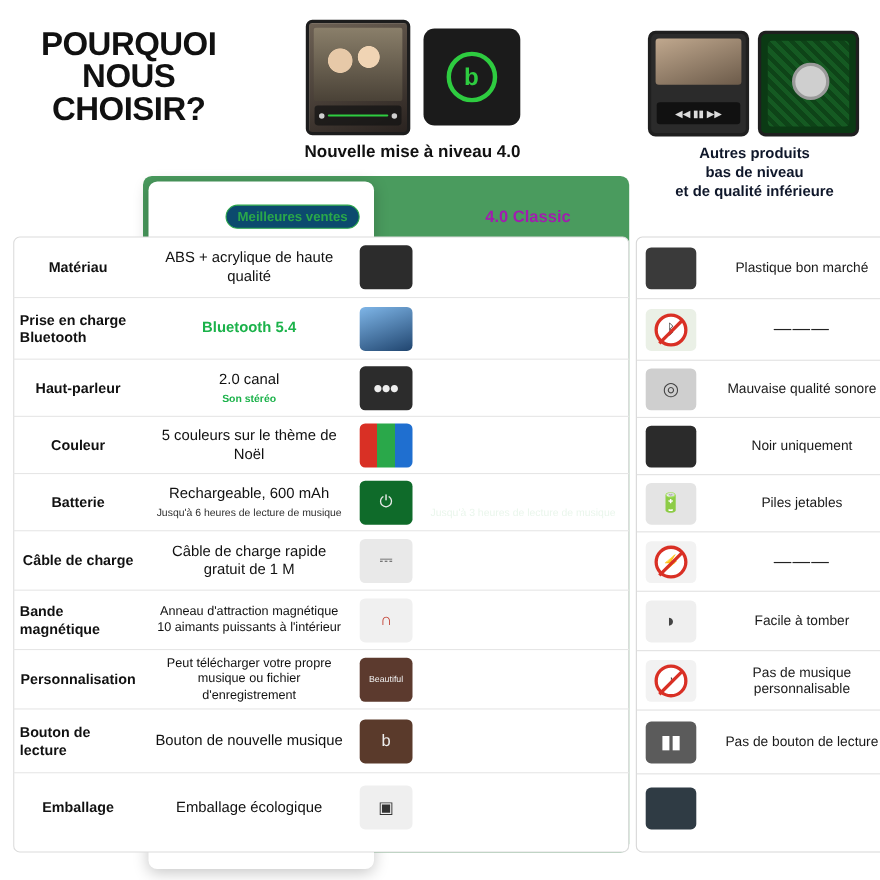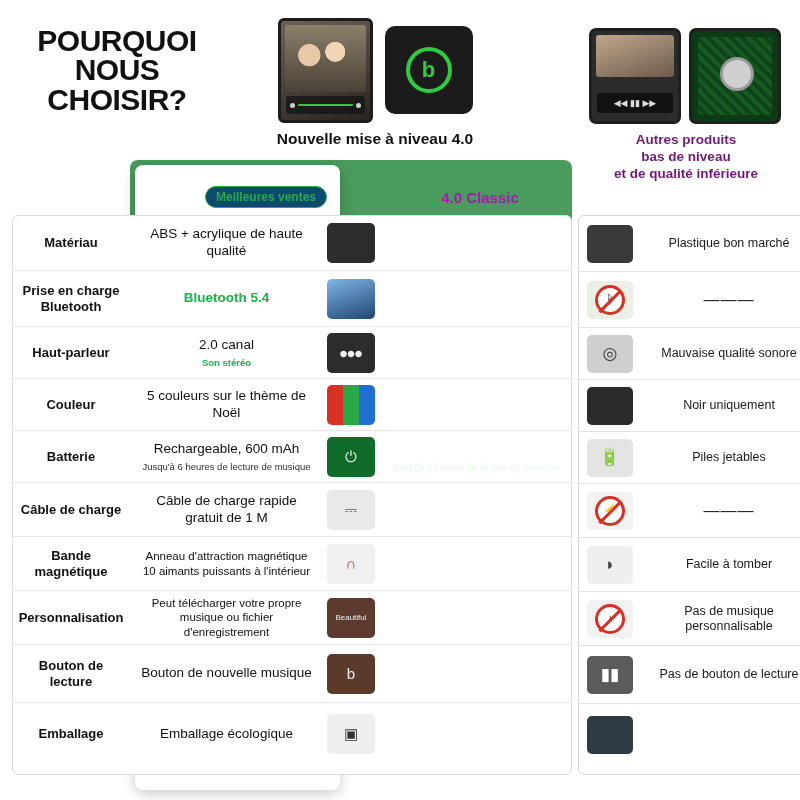--- a/index.html
+++ b/index.html
@@ -107,21 +107,21 @@
   .hr-item.board .inner {
     position: absolute; inset: 6px; border-radius: 4px;
     background: repeating-linear-gradient(45deg,#155a22 0 4px,#0e4418 4px 8px);
   }
   .hr-item.board .chip {
     position: absolute; left: 28px; top: 26px; width: 34px; height: 34px;
     border-radius: 50%; background: #cfcfcf; border: 3px solid #9a9a9a;
   }
   .hero-right-caption {
     position: absolute; left: 588px; top: 132px; width: 196px;
-    text-align: center; font-size: 13.5px; font-weight: 700; color: #701a75;
+    text-align: center; font-size: 13.5px; font-weight: 700; color: #0f172a;
     line-height: 1.25;
   }
 
   
   .right-card {
     position: absolute;
     left: 578px; top: 215px;
     width: 248px; height: 560px;
     background: #fff;
     border: 1px solid #d8d8d8;
@@ -180,21 +180,21 @@
   }
   .row {
     display: flex;
     border-bottom: 1px solid #e6e6e6;
     position: relative;
   }
   .row:last-child { border-bottom: none; }
   .c-feature {
     width: 118px; flex: 0 0 118px;
     display: flex; align-items: center; justify-content: center;
-    text-align: center;
+    text-align: left;
     font-size: 13px; font-weight: 700; color: #111;
     padding: 4px 6px; line-height: 1.2;
   }
   .c-pro, .c-classic {
     flex: 1;
     display: flex; align-items: center; justify-content: center;
     text-align: center;
     padding: 4px 8px;
     font-size: 13.5px; line-height: 1.25;
     color: #111;

